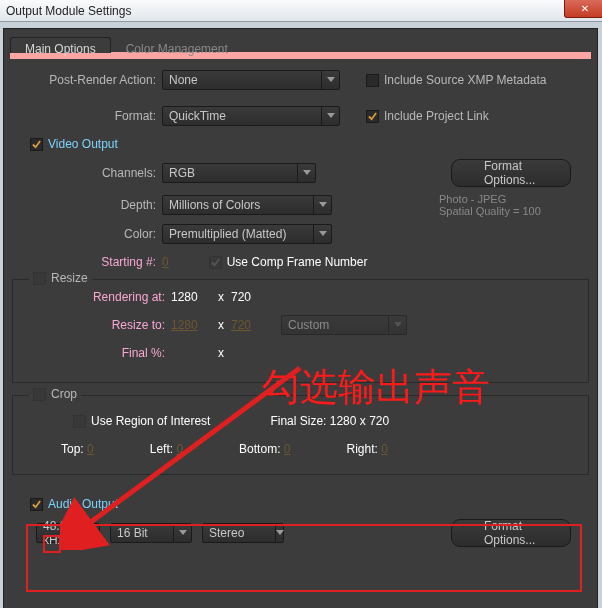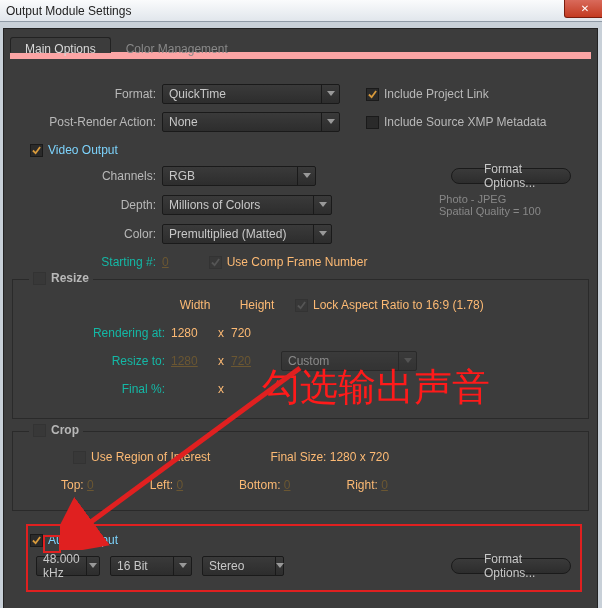--- a/index.html
+++ b/index.html
@@ -73,21 +73,21 @@
     align-items: center;
     margin-bottom: 6px;
     min-height: 22px;
   }
   .label {
     width: 150px;
     text-align: right;
     padding-right: 6px;
     color: #b8b8b8;
   }
-  .label.dim { color: #14b8a6; }
+  .label.dim { color: #f9a8d4; }
   .select-box {
     height: 20px;
     background: linear-gradient(#3a3a3a, #2d2d2d);
     border: 1px solid #1a1a1a;
     border-radius: 2px;
     display: flex;
     align-items: center;
     padding-left: 6px;
     color: #c8c8c8;
     position: relative;
@@ -141,24 +141,23 @@
     position: relative;
   }
   .group-label {
     position: absolute;
     top: -9px;
     left: 16px;
     background: #3c3c3c;
     padding: 0 4px;
     display: flex;
     align-items: center;
-    font-weight: bold;
   }
   .button {
-    height: 16px;
+    height: 28px;
     background: linear-gradient(#3a3a3a, #2d2d2d);
     border: 1px solid #1a1a1a;
     border-radius: 9px;
     color: #c8c8c8;
     display: inline-flex;
     align-items: center;
     justify-content: center;
     padding: 0 32px;
     font-size: 12px;
   }
@@ -174,73 +173,73 @@
     font-size: 38px;
     font-weight: 500;
     font-family: "Microsoft YaHei", "SimHei", sans-serif;
     pointer-events: none;
   }
   svg.arrow {
     position: absolute;
     pointer-events: none;
   }
   .spacer-col { flex: 1; }
-  .dim-text { color: #fdba74; }
+  .dim-text { color: #ffffff; }
 </style>
 </head>
 <body>
 
 <div class="titlebar">
   <span>Output Module Settings</span>
 </div>
 <div class="close-btn">
   <span>✕</span>
 </div>
 
 <div class="outer">
 
   <div class="tabstrip">
     <div class="tab active">Main Options</div>
     <div class="tab">Color Management</div>
   </div>
 
   <div class="panel">
+
+    <div class="row">
+      <div class="label">Post-Render Action:</div>
+      <div class="select-box" style="width:178px;">
+        <span>None</span>
+        <span class="caret">
+          <svg width="8" height="6" viewBox="0 0 8 6">
+              <path d="M0 0 L8 0 L4 5 Z" fill="#999"></path>
+            </svg>
+        </span>
+      </div>
+      <div style="width:26px;"></div>
+      <span class="check"></span>
+      <span>Include Source XMP Metadata</span>
+    </div>
 
     <div class="row" style="margin-top:14px;">
       <div class="label">Format:</div>
       <div class="select-box" style="width:178px;">
         <span>QuickTime</span>
         <span class="caret">
           <svg width="8" height="6" viewBox="0 0 8 6">
               <path d="M0 0 L8 0 L4 5 Z" fill="#999"></path>
             </svg>
         </span>
       </div>
       <div style="width:26px;"></div>
       <span class="check">
         <svg class="checkmark" viewBox="0 0 10 10">
             <path d="M1 5 L4 8 L9 1" stroke="#d89a3c" stroke-width="2" fill="none"></path>
           </svg>
       </span>
       <span>Include Project Link</span>
-    </div>
-
-    <div class="row">
-      <div class="label">Post-Render Action:</div>
-      <div class="select-box" style="width:178px;">
-        <span>None</span>
-        <span class="caret">
-          <svg width="8" height="6" viewBox="0 0 8 6">
-              <path d="M0 0 L8 0 L4 5 Z" fill="#999"></path>
-            </svg>
-        </span>
-      </div>
-      <div style="width:26px;"></div>
-      <span class="check"></span>
-      <span>Include Source XMP Metadata</span>
     </div>
 
     <div class="section-header">
       <span class="check">
         <svg class="checkmark" viewBox="0 0 10 10">
             <path d="M1 5 L4 8 L9 1" stroke="#d89a3c" stroke-width="2" fill="none"></path>
           </svg>
       </span>
       <span>Video Output</span>
     </div>
@@ -299,46 +298,33 @@
           </svg>
       </span>
       <span class="dim-text">Use Comp Frame Number</span>
     </div>
 
     <div class="group-border" style="padding-bottom:12px;">
       <div class="group-label">
         <span class="check dim"></span>
         <span class="dim-text" style="color:#b8b8b8;">Resize</span>
       </div>
-      <div class="row" style="margin-top:8px;">
-        <div class="label dim" style="width:150px;"></div>
-        <span class="dim-text" style="width:48px;text-align:center;">Width</span>
-        <span style="width:14px;"></span>
-        <span class="dim-text" style="width:48px;text-align:center;">Height</span>
-        <span style="width:14px;"></span>
-        <span class="check dim">
-          <svg class="checkmark" viewBox="0 0 10 10">
-              <path d="M1 5 L4 8 L9 1" stroke="#555" stroke-width="2" fill="none"></path>
-            </svg>
-        </span>
-        <span class="dim-text">Lock Aspect Ratio to 16:9 (1.78)</span>
-      </div>
       <div class="row">
         <div class="label dim">Rendering at:</div>
         <span class="dim-text" style="width:40px;">1280</span>
         <span class="dim-text" style="width:20px;text-align:center;">x</span>
         <span class="dim-text" style="width:40px;">720</span>
       </div>
       <div class="row">
         <div class="label dim">Resize to:</div>
         <span class="link-val dim" style="width:40px;display:inline-block;">1280</span>
         <span class="dim-text" style="width:20px;text-align:center;">x</span>
         <span class="link-val dim" style="width:40px;display:inline-block;">720</span>
         <span style="width:10px;"></span>
-        <div class="select-box" style="width:136px;opacity:.55;">
+        <div class="select-box" style="width:126px;opacity:.55;">
           <span>Custom</span>
           <span class="caret">
               <svg width="8" height="6" viewBox="0 0 8 6">
                 <path d="M0 0 L8 0 L4 5 Z" fill="#666"></path>
               </svg>
             </span>
         </div>
       </div>
       <div class="row">
         <div class="label dim">Final %:</div>

